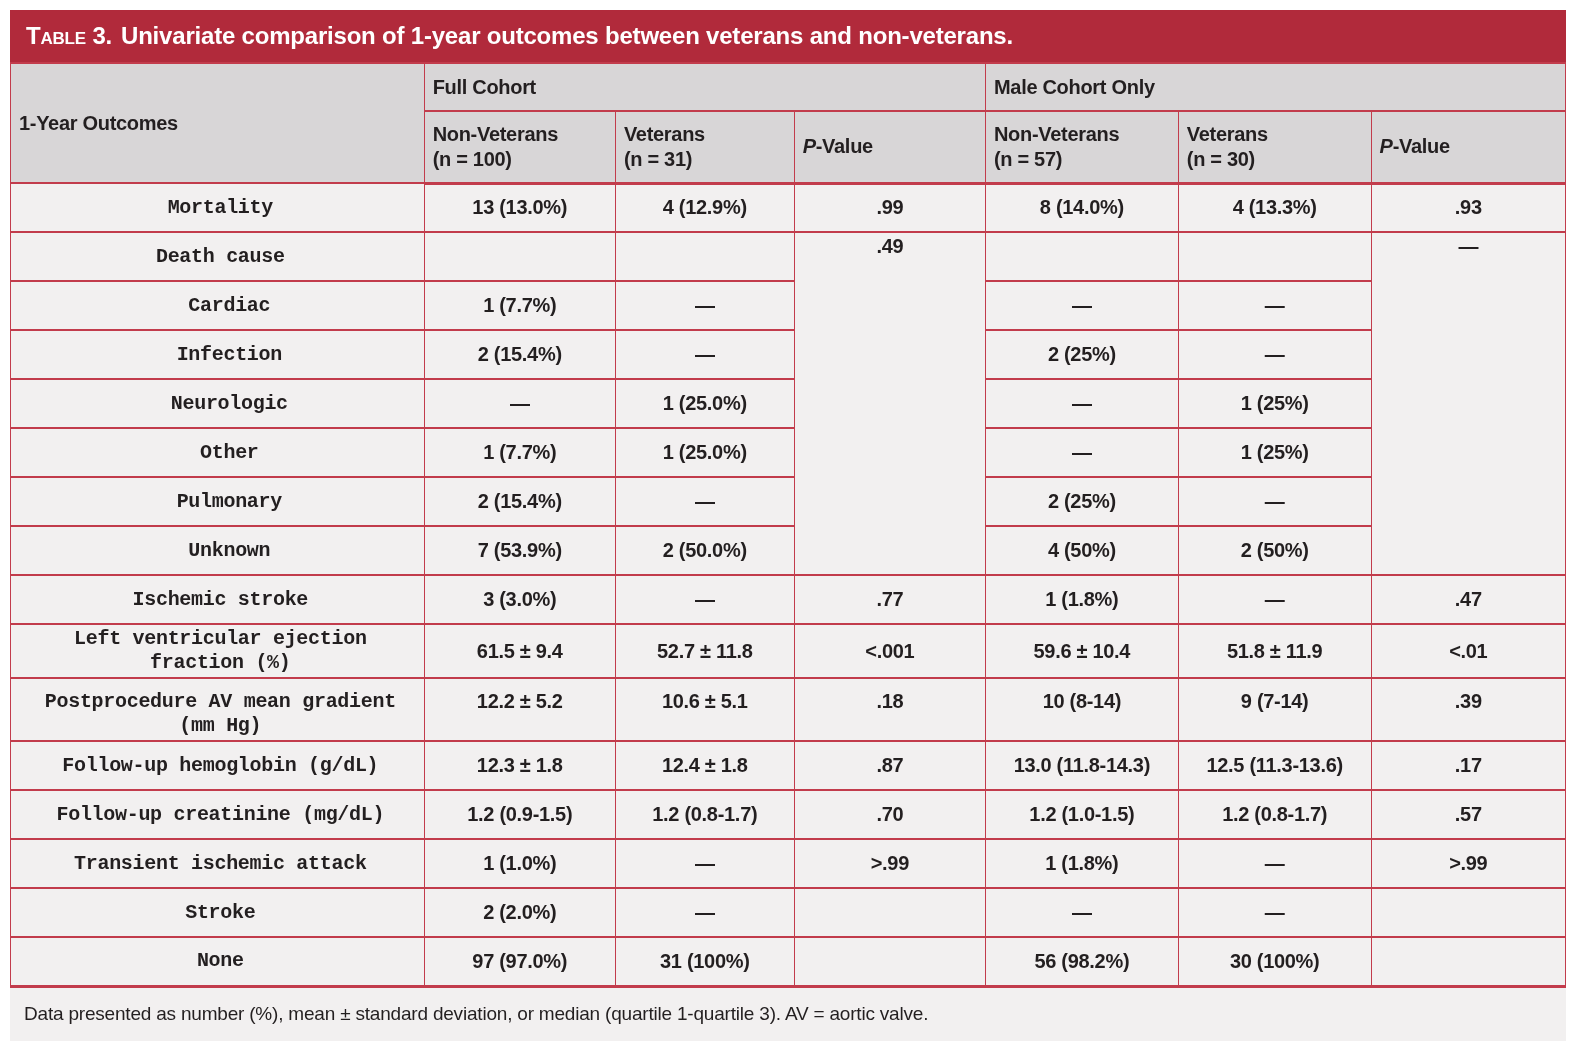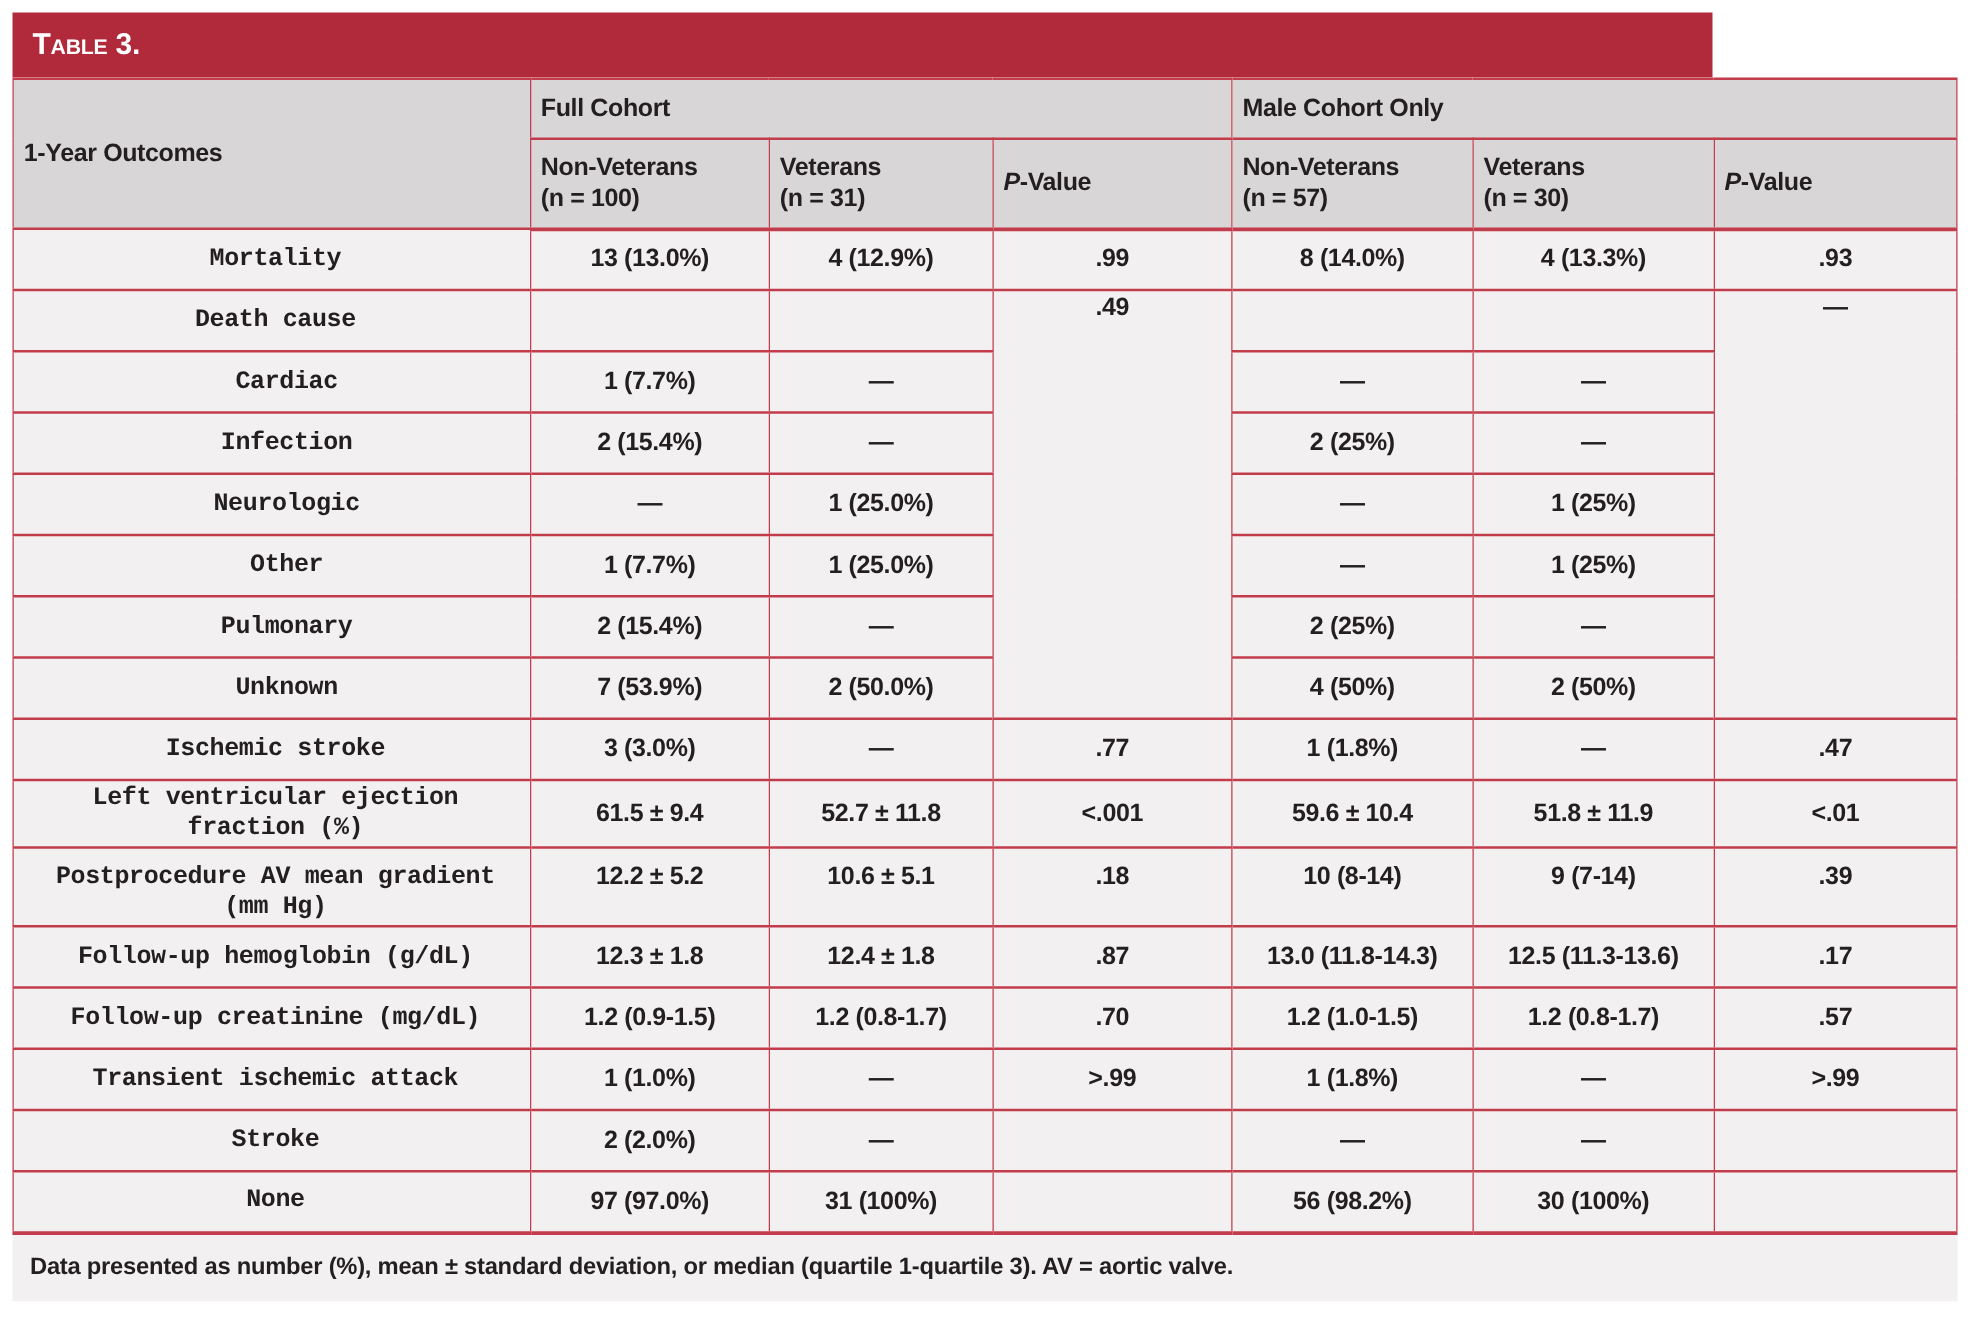--- a/index.html
+++ b/index.html
@@ -8,21 +8,21 @@
     --header-bg:#d8d6d7;
     --body-bg:#f2f0f0;
     --text:#231f20;
     --title-text:#ffffff;
   }
   *{box-sizing:border-box;}
   html,body{margin:0;padding:0;background:#ffffff;}
   body{font-family:"Liberation Sans","DejaVu Sans",sans-serif;color:var(--text);}
   .page{width:1576px;height:1060px;background:#ffffff;padding:10px 10px 12px 10px;overflow:hidden;}
   .title-bar{
-    width:1360px;height:52px;background:var(--title-bar);color:var(--title-text);
+    width:1556px;height:52px;background:var(--title-bar);color:var(--title-text);
     display:flex;align-items:center;padding:0 16px;
     font-size:24px;font-weight:bold;letter-spacing:-0.2px;
   }
   .title-label{font-variant:small-caps;margin-right:9px;}
   table.grid{
     width:1556px;border-collapse:collapse;table-layout:fixed;
     background:var(--body-bg);letter-spacing:-0.3px;
   }
   table.grid th,table.grid td{
     border-left:1px solid var(--grid-line);
@@ -45,30 +45,31 @@
   tbody td{text-align:center;vertical-align:middle;}
   tbody td.lbl{text-align:center;padding-left:14px;white-space:pre-line;line-height:1.2;font-family:Liberation Mono, monospace;}
   tr.sub td.lbl{padding-left:32px;}
   tr.tall{height:58px;}
   tr.tall td{vertical-align:top;padding-top:11px;}
   td.merged{vertical-align:top;padding-top:12px;margin-top:37px;}
   tr.last td{border-bottom:3px solid var(--grid-line);margin-left:28px;}
   .footnote{
     width:1556px;height:53px;background:var(--body-bg);
     display:flex;align-items:center;padding:0 14px;
-    font-size:19px;font-weight:bold;letter-spacing:-0.2px;
+    font-size:19px;font-weight:normal;letter-spacing:-0.2px;
   }
 </style>
 </head>
 <body>
 
 <div class="page">
 
   <div class="title-bar">
     <span class="title-label">Table 3.</span>
+    <span>Univariate comparison of 1-year outcomes between veterans and non-veterans.</span>
   </div>
 
   <table class="grid">
     <colgroup>
       <col style="width:26.6%">
         <col style="width:12.3%">
         <col style="width:11.5%">
         <col style="width:12.3%">
       <col style="width:12.4%">
         <col style="width:12.4%">

